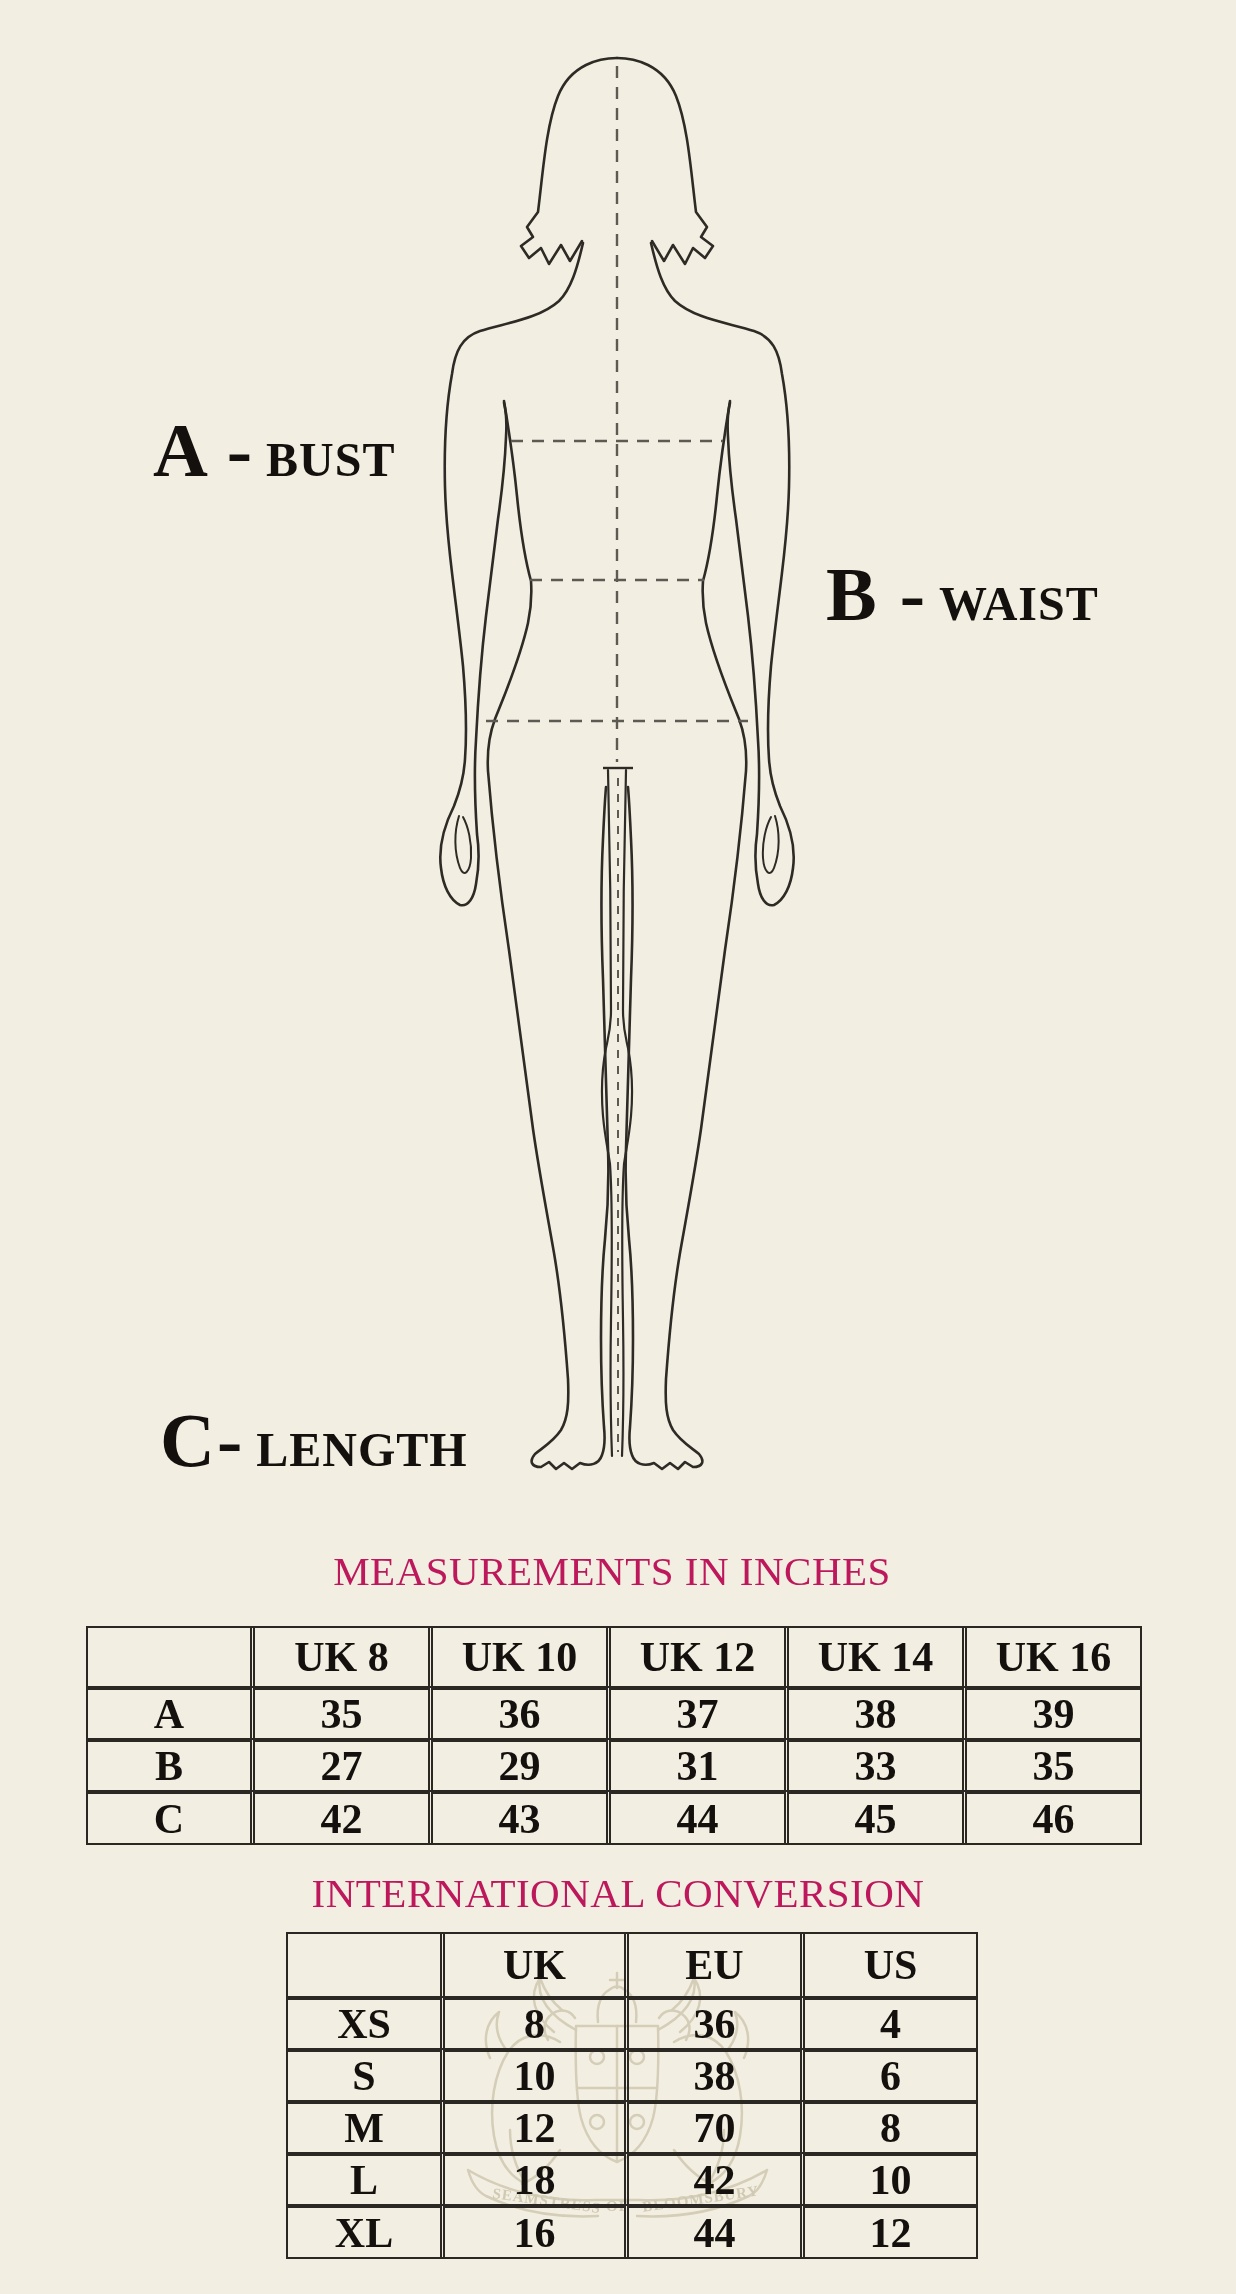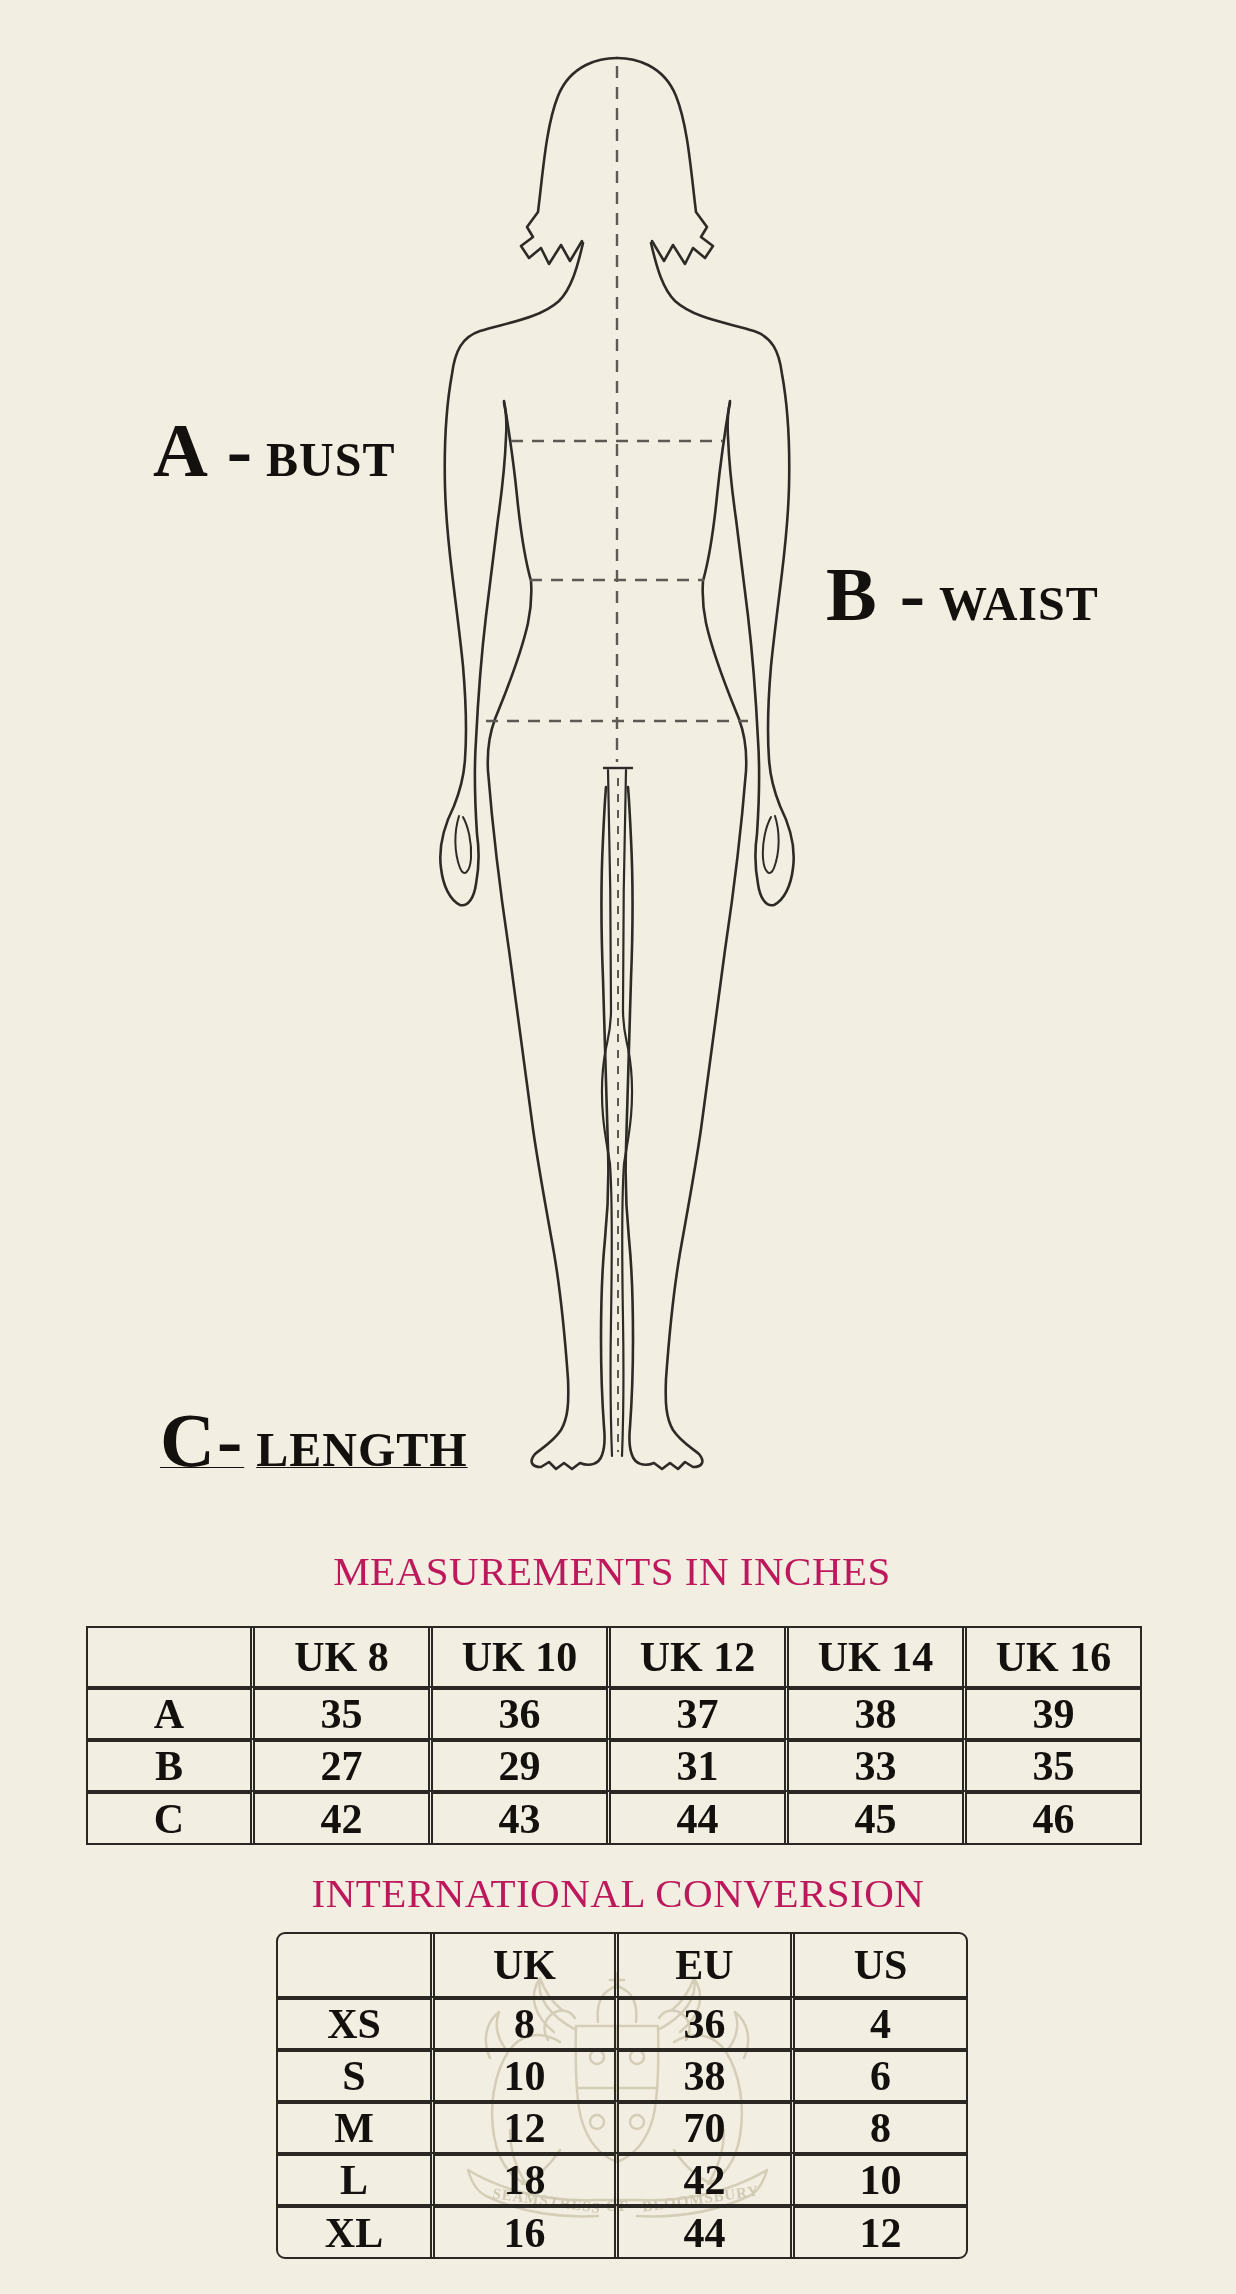--- a/index.html
+++ b/index.html
@@ -21,21 +21,21 @@
     position: absolute;
     font-weight: bold;
     white-space: nowrap;
     line-height: 1;
     color: #13100d;
   }
   .meas-label .big  { font-size: 76px; letter-spacing: 2px; }
   .meas-label .word { font-size: 48px; margin-left: 12px; letter-spacing: 1px; }
   #label-bust   { left: 153px; top: 412px; }
   #label-waist  { left: 826px; top: 532px; margin-top: 24px; }
-  #label-length { left: 160px; top: 1402px; text-decoration: underline; }
+  #label-length { left: 160px; top: 1402px; }
 
   .tbl-title {
     position: absolute;
     font-weight: normal;
     text-align: center;
     font-size: 41px;
     line-height: 1;
     letter-spacing: 0.5px;
     color: #be185d;
   }
@@ -57,21 +57,21 @@
     font-size: 42px;
     font-weight: bold;
     border-left: 5px double #2b2824;
     border-top: 4px solid #2b2824;
     overflow: hidden;
     color: #13100d;
   }
   .sizes-table tr > *:first-child { border-left: none; }
   .sizes-table tr:first-child > * { border-top: none; }
   #table-1 { left: 86px;  top: 1610px; width: 1052px; margin-top: 16px; }
-  #table-2 { left: 276px; top: 1932px; width: 688px; border-radius: 9px; }
+  #table-2 { left: 286px; top: 1932px; width: 688px; }
 </style>
 </head>
 <body>
 
 <div class="page">
 
   <svg class="fig-svg" viewBox="0 0 1236 2294" xmlns="http://www.w3.org/2000/svg" aria-hidden="true">
 
     <g stroke="#cdc5ad" fill="none" stroke-width="2.5" opacity="0.8" stroke-linecap="round" stroke-linejoin="round">
 

